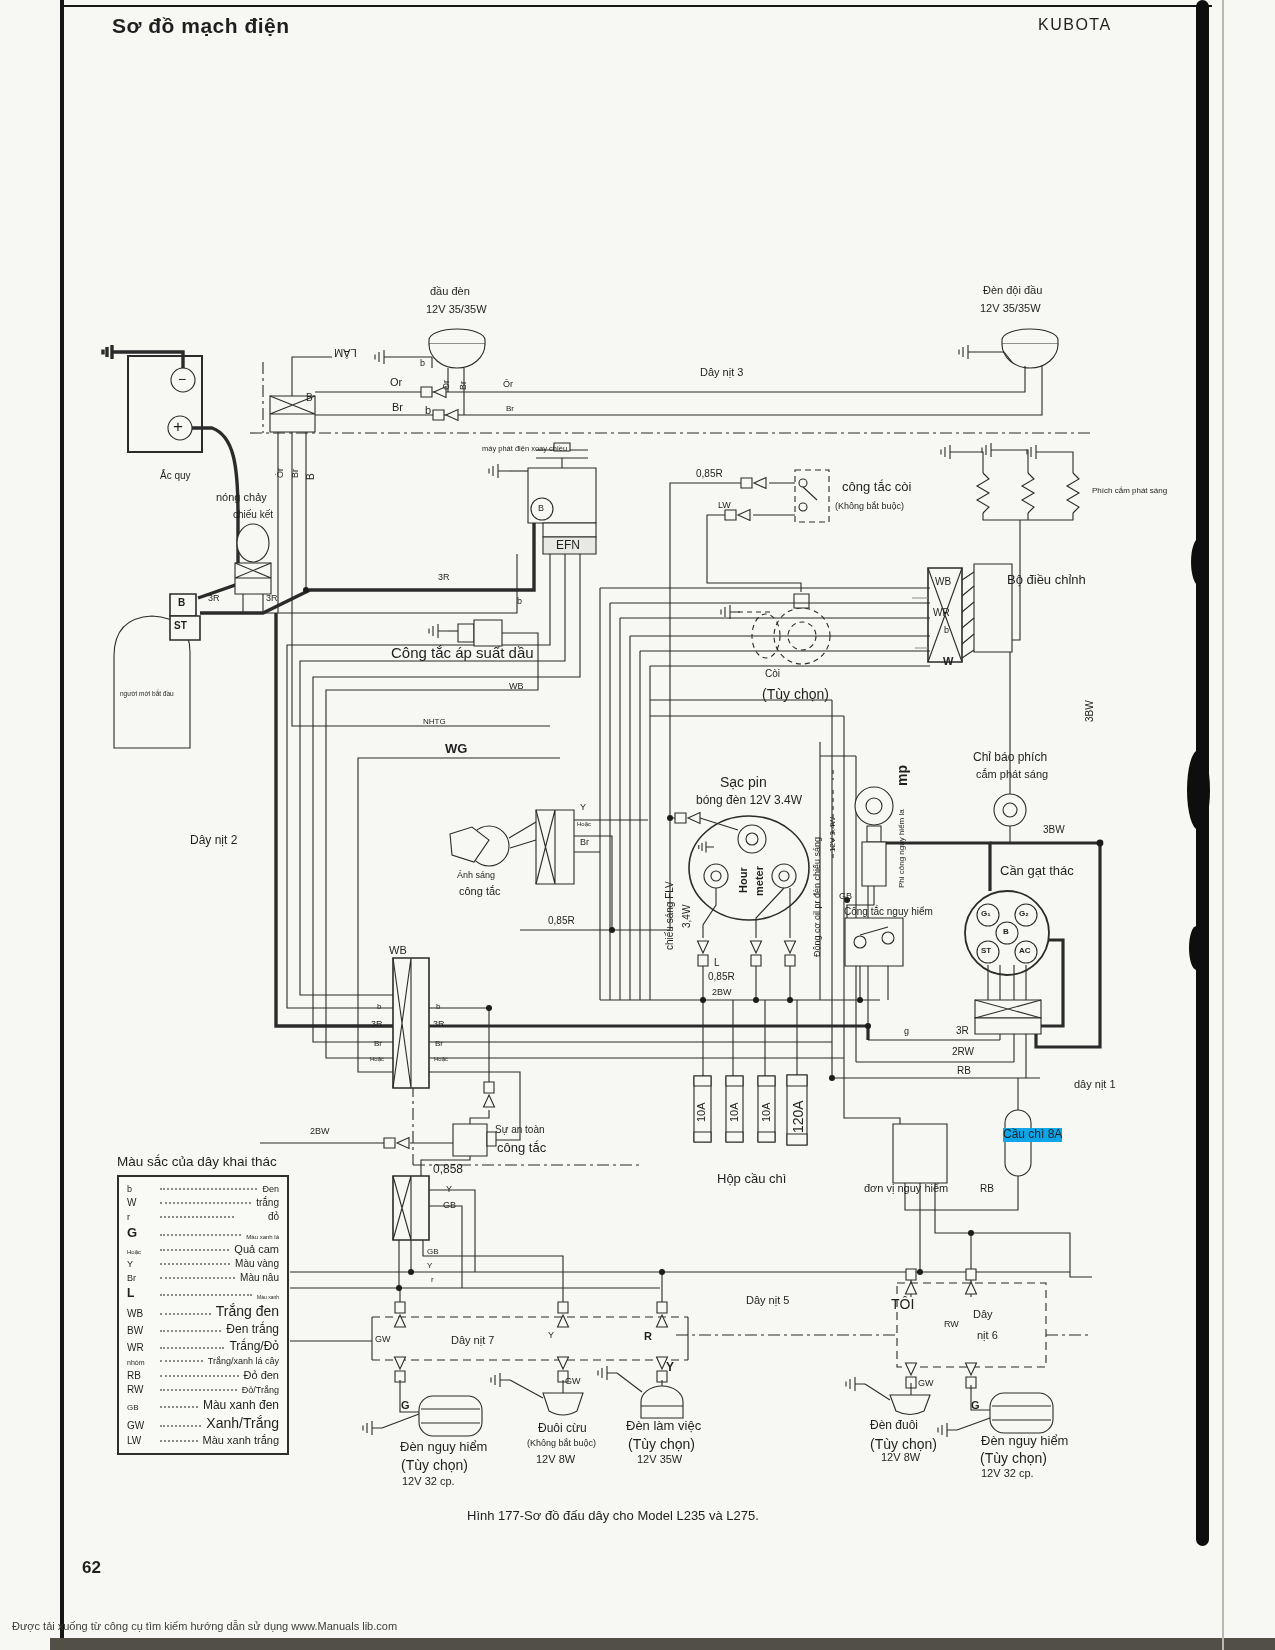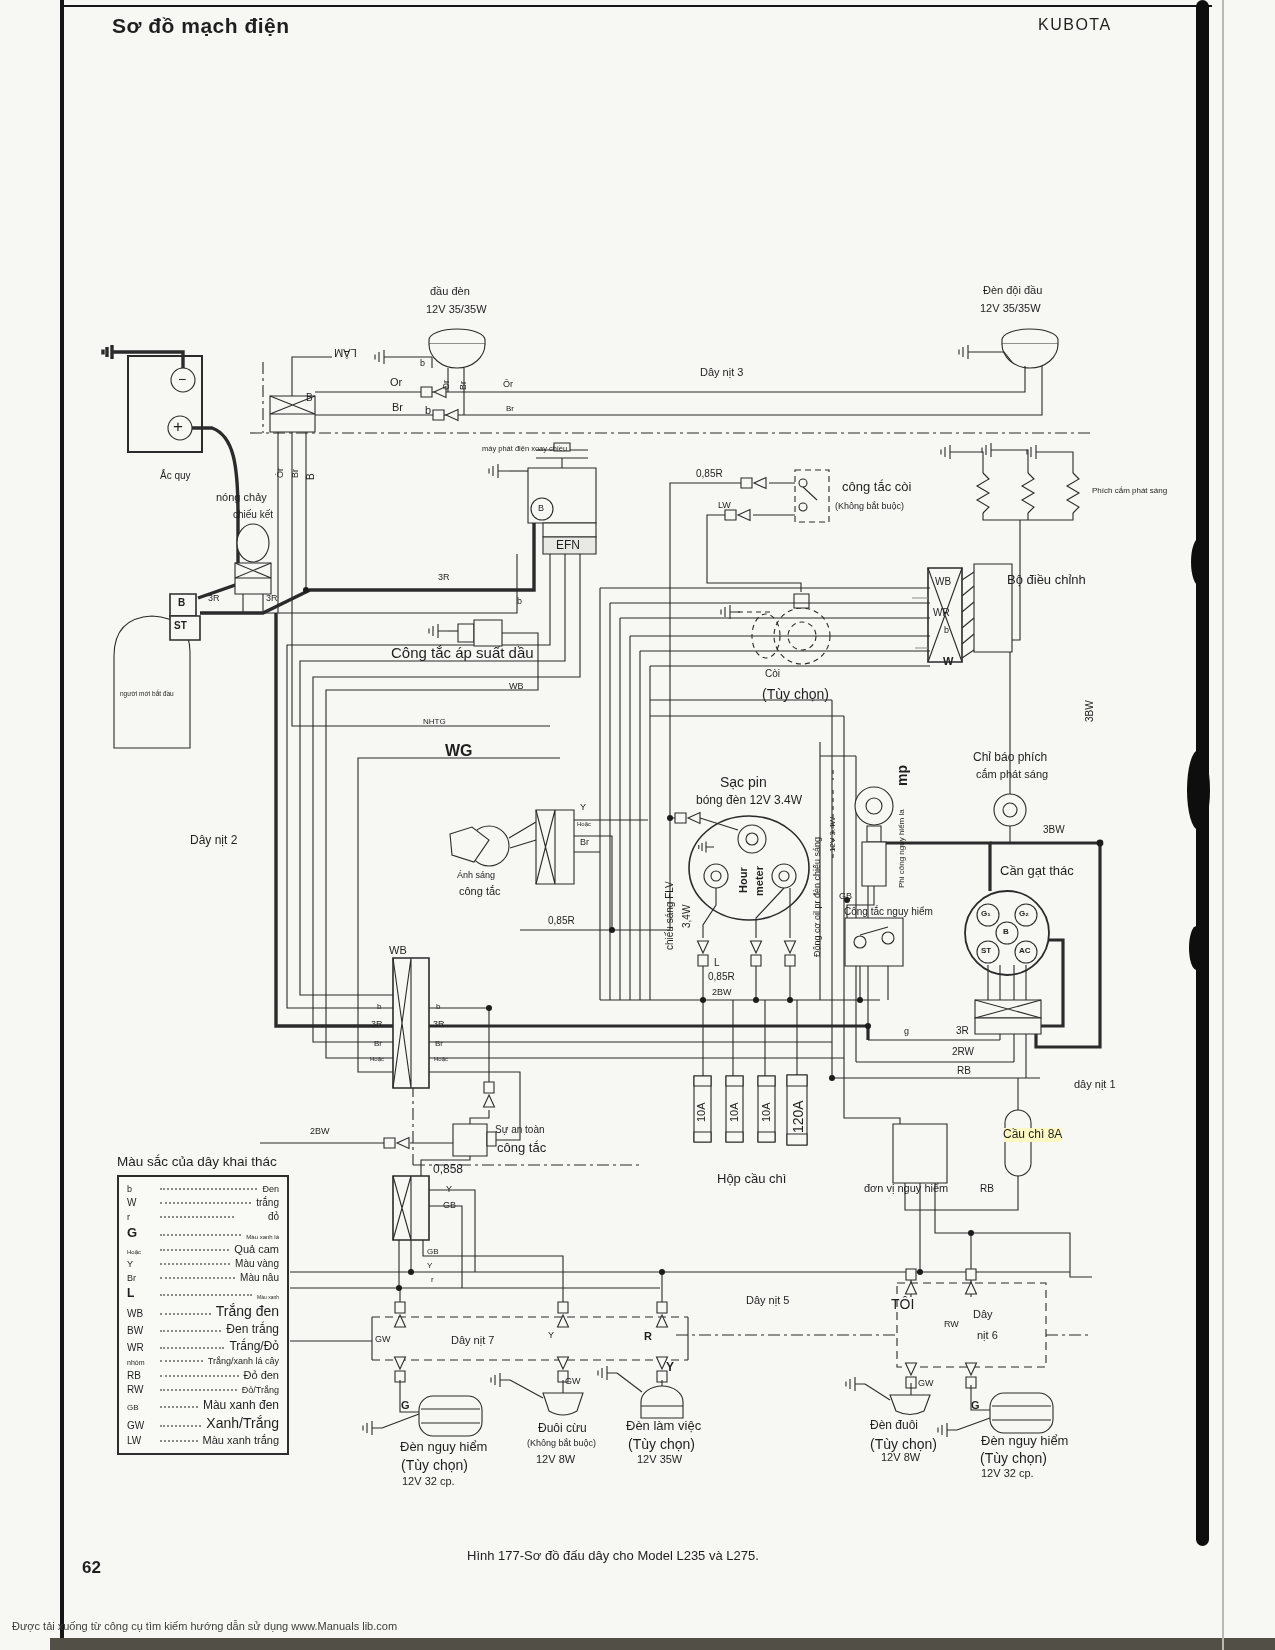--- a/index.html
+++ b/index.html
@@ -2,21 +2,21 @@
 <html><head>
 <meta charset="utf-8">
 <style>
   html,body{margin:0;padding:0;background:#d8d8d4;}
   #page{position:relative;width:1275px;height:1650px;background:#f7f7f4;overflow:hidden;
         font-family:"Liberation Sans","DejaVu Sans",sans-serif;color:#1f1f1f;}
   .abs{position:absolute;}
   .lbl{position:absolute;white-space:nowrap;line-height:1.15;color:#1f1f1f;}
   #title{position:absolute;left:112px;top:14px;font-size:21px;font-weight:600;letter-spacing:.5px;}
   #brand{position:absolute;left:1038px;top:16px;font-size:16px;letter-spacing:1.5px;}
-  #caption{position:absolute;left:467px;top:1508px;font-size:13px;margin-top:40px;}
+  #caption{position:absolute;left:467px;top:1508px;font-size:13px;}
   #pagenum{position:absolute;left:82px;top:1558px;font-size:17px;font-weight:bold;}
   #footer{position:absolute;left:12px;top:1620px;font-size:11px;color:#3c3c3a;}
   
   #b-left{left:60px;top:0;width:4px;height:1650px;background:#161616;}
   #b-top{left:60px;top:5px;width:1152px;height:2px;background:#161616;}
   #b-bottom{left:50px;top:1638px;width:1225px;height:12px;background:#514f46;}
   #b-redge{left:1222px;top:0;width:2px;height:1650px;background:#b9b9b2;}
   .bar{background:#0e0e0e;border-radius:7px;}
   
   #legend{position:absolute;left:117px;top:1154px;width:172px;}
@@ -354,21 +354,21 @@
       <div class="lbl" style="left: 174px; top: 620px; font-size: 10px; font-weight: bold;">ST</div>
       <div class="lbl" style="left: 120px; top: 690px; font-size: 6.5px;">người mới bắt đầu</div>
       <div class="lbl" style="left: 450px; top: 445px; font-size: 7.5px; margin-left: 32px;">máy phát điện xoay chiều</div>
       <div class="lbl" style="left: 556px; top: 539px; font-size: 12px;">EFN</div>
       <div class="lbl" style="left: 538px; top: 503px; font-size: 9px;">B</div>
       <div class="lbl" style="left: 438px; top: 572px; font-size: 9px;">3R</div>
       <div class="lbl" style="left: 517px; top: 596px; font-size: 9px;">b</div>
       <div class="lbl" style="left: 391px; top: 644px; font-size: 15px;">Công tắc áp suất dầu</div>
       <div class="lbl" style="left: 509px; top: 681px; font-size: 9px;">WB</div>
       <div class="lbl" style="left: 423px; top: 717px; font-size: 8px;">NHTG</div>
-      <div class="lbl" style="left: 445px; top: 742px; font-size: 16px; font-weight: bold; text-align: right;">WG</div>
+      <div class="lbl" style="left: 445px; top: 742px; font-size: 13px; font-weight: bold; text-align: right;">WG</div>
       <div class="lbl" style="left: 190px; top: 834px; font-size: 12px;">Dây nịt 2</div>
       <div class="lbl" style="left: 457px; top: 870px; font-size: 9px;">Ánh sáng</div>
       <div class="lbl" style="left: 459px; top: 885px; font-size: 11px;">công tắc</div>
       <div class="lbl" style="left: 580px; top: 802px; font-size: 9px;">Y</div>
       <div class="lbl" style="left: 577px; top: 821px; font-size: 6px;">Hoặc</div>
       <div class="lbl" style="left: 580px; top: 837px; font-size: 9px;">Br</div>
       <div class="lbl" style="left: 548px; top: 915px; font-size: 10px;">0,85R</div>
       <div class="lbl" style="left: 696px; top: 468px; font-size: 10px;">0,85R</div>
       <div class="lbl" style="left: 718px; top: 500px; font-size: 9px;">LW</div>
       <div class="lbl" style="left: 842px; top: 480px; font-size: 13px;">công tắc còi</div>
@@ -428,21 +428,21 @@
       <div class="lbl" style="left: 427px; top: 1247px; font-size: 8px;">GB</div>
       <div class="lbl" style="left: 427px; top: 1261px; font-size: 8px;">Y</div>
       <div class="lbl" style="left: 431px; top: 1275px; font-size: 8px;">r</div>
       <div class="lbl" style="left: 712px; top: 987px; font-size: 9px;">2BW</div>
       <div class="lbl" style="left: 695px; top: 1122px; font-size: 11px; transform: rotate(-90deg); transform-origin: 0px 0px;">10A</div>
       <div class="lbl" style="left: 728px; top: 1122px; font-size: 11px; transform: rotate(-90deg); transform-origin: 0px 0px;">10A</div>
       <div class="lbl" style="left: 760px; top: 1122px; font-size: 11px; transform: rotate(-90deg); transform-origin: 0px 0px;">10A</div>
       <div class="lbl" style="left: 790px; top: 1133px; font-size: 14px; transform: rotate(-90deg); transform-origin: 0px 0px;">120A</div>
       <div class="lbl" style="left: 717px; top: 1172px; font-size: 13px;">Hộp cầu chì</div>
       <div class="lbl" style="left: 864px; top: 1182px; font-size: 11px;">đơn vị nguy hiểm</div>
-      <div class="lbl" style="left: 1003px; top: 1128px; font-size: 12px; background: #fef9c3;">Cầu chì 8A</div>
+      <div class="lbl" style="left: 1003px; top: 1128px; font-size: 12px; background: #0ea5e9;">Cầu chì 8A</div>
       <div class="lbl" style="left: 980px; top: 1183px; font-size: 10px;">RB</div>
       <div class="lbl" style="left: 746px; top: 1294px; font-size: 11px;">Dây nịt 5</div>
       <div class="lbl" style="left: 451px; top: 1334px; font-size: 11px;">Dây nịt 7</div>
       <div class="lbl" style="left: 891px; top: 1248px; font-size: 14px; margin-top: 48px;">TÔI</div>
       <div class="lbl" style="left: 944px; top: 1319px; font-size: 9px;">RW</div>
       <div class="lbl" style="left: 973px; top: 1308px; font-size: 11px;">Dây</div>
       <div class="lbl" style="left: 977px; top: 1329px; font-size: 11px;">nịt 6</div>
       <div class="lbl" style="left: 375px; top: 1334px; font-size: 9px;">GW</div>
       <div class="lbl" style="left: 548px; top: 1330px; font-size: 9px;">Y</div>
       <div class="lbl" style="left: 644px; top: 1330px; font-size: 11px; font-weight: bold;">R</div>

